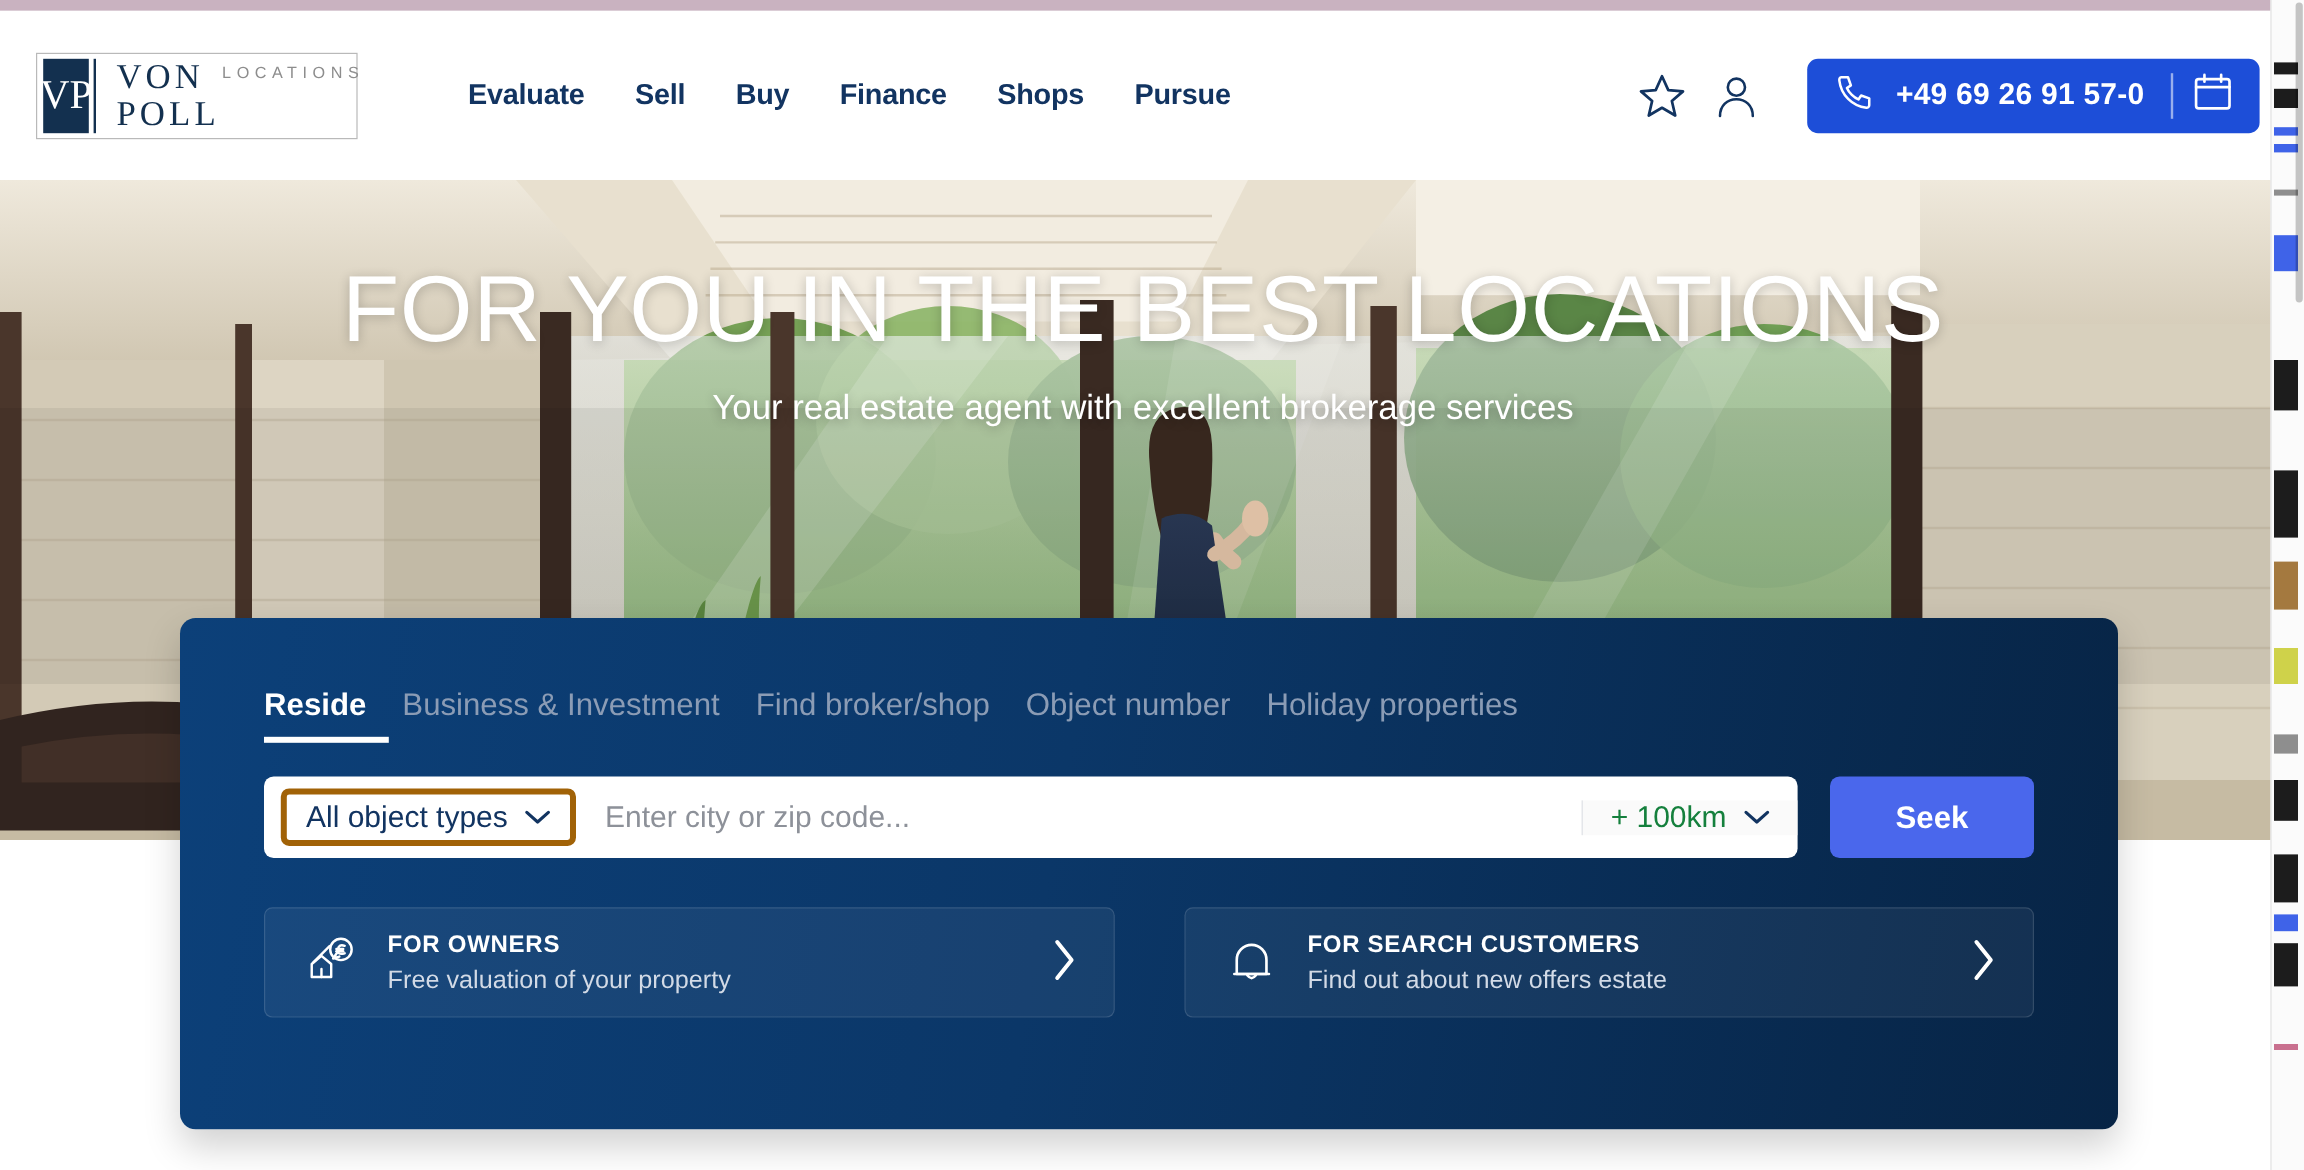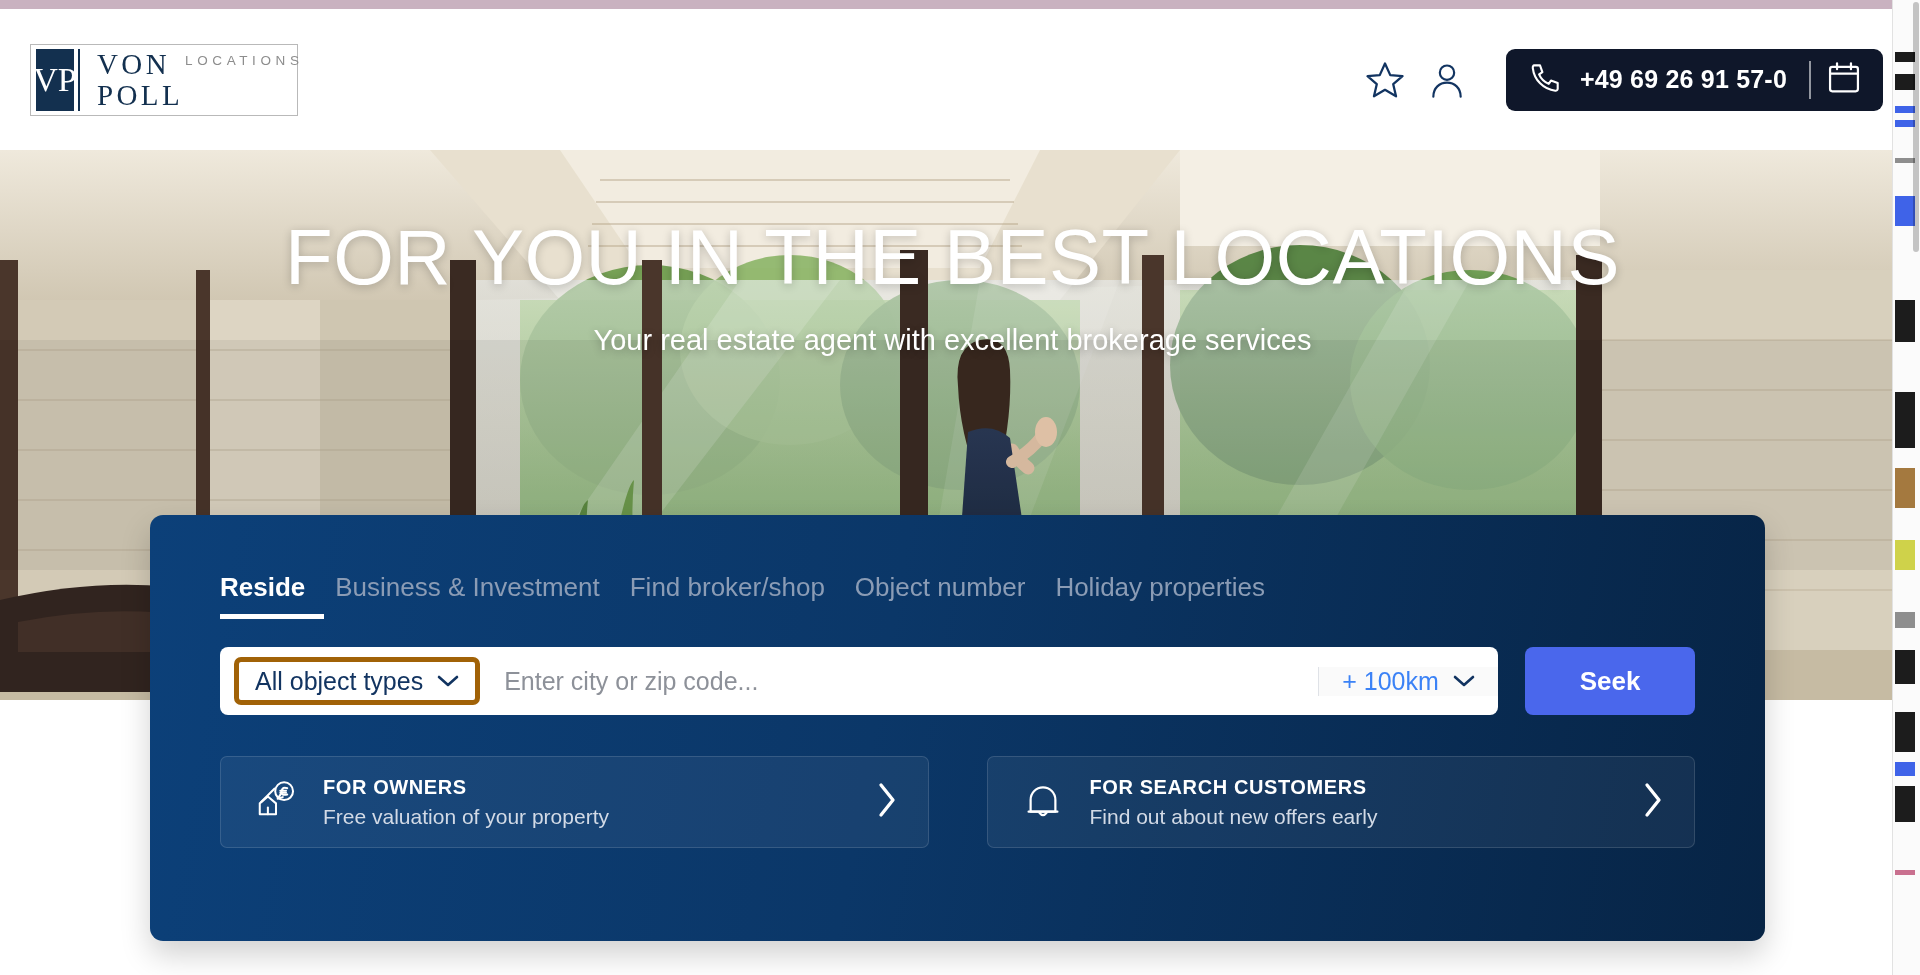--- a/index.html
+++ b/index.html
@@ -113,21 +113,21 @@
   .icon-btn {
     width: 62px; height: 62px;
     display: flex; align-items: center; justify-content: center;
     cursor: pointer;
   }
   .icon-btn svg { display: block; }
 
   .phone-btn {
     margin-left: 28px;
     height: 62px;
-    background: #0f172a;
+    background: #1d4ed8;
     border-radius: 9px;
     display: flex; align-items: center;
     padding: 0 6px 0 22px;
     cursor: pointer;
   }
   .phone-num {
     color: #ffffff; font-size: 25px; font-weight: bold;
     letter-spacing: 0.2px;
     margin-left: 16px; margin-right: 22px;
     white-space: nowrap;
@@ -251,21 +251,21 @@
 
   .radius-select {
     width: 180px;
     border-left: 1px solid #dfe2e7;
     background: #fafafa;
     display: flex; align-items: center; justify-content: center;
     gap: 14px;
     cursor: pointer;
     flex: none;
   }
-  .radius-label { font-size: 25px; color: #3b82f6; white-space: nowrap; }
+  .radius-label { font-size: 25px; color: #15803d; white-space: nowrap; }
 
   .seek-btn {
     margin-left: 27px;
     width: 170px;
     background: #4a67ec;
     border-radius: 8px;
     display: flex; align-items: center; justify-content: center;
     color: #ffffff; font-size: 26px; font-weight: bold;
     cursor: pointer;
     flex: none;
@@ -306,20 +306,28 @@
 
     <div class="logo-box">
       <div class="logo-sq">VP</div>
       <div class="logo-divider"></div>
       <div class="logo-text">
         <div class="logo-name">VON POLL</div>
         <div class="logo-sub">LOCATIONS</div>
       </div>
     </div>
 
+    <nav class="nav">
+      <div class="nav-item">Evaluate</div>
+      <div class="nav-item">Sell</div>
+      <div class="nav-item">Buy</div>
+      <div class="nav-item">Finance</div>
+      <div class="nav-item">Shops</div>
+      <div class="nav-item">Pursue</div>
+    </nav>
 
     <div class="header-right">
 
       <div class="icon-btn">
         <span>
           <svg width="42" height="42" viewBox="0 0 24 24" fill="none" stroke="#123461" stroke-width="1.3" stroke-linejoin="round">
             <polygon points="12,2.6 15,9.2 22,9.8 16.7,14.4 18.3,21.3 12,17.6 5.7,21.3 7.3,14.4 2,9.8 9,9.2"></polygon>
           </svg>
         </span>
       </div>
@@ -554,21 +562,21 @@
       <div class="card">
         <span class="card-icon">
           <svg width="44" height="44" viewBox="0 0 32 32" fill="none" stroke="#ffffff" stroke-width="1.6" stroke-linecap="round" stroke-linejoin="round">
             <path d="M7 23 L7 14.5 C7 9.4 11 5.4 16 5.4 C21 5.4 25 9.4 25 14.5 L25 23 Z"></path>
             <line x1="5.5" y1="23" x2="26.5" y2="23"></line>
             <path d="M13.4 23.8 q2.6 3.4 5.2 0"></path>
           </svg>
         </span>
         <span class="card-text">
           <span class="card-title">FOR SEARCH CUSTOMERS</span>
-          <span class="card-sub">Find out about new offers early</span>
+          <span class="card-sub">Find out about new offers estate</span>
         </span>
         <span class="card-chevron">
           <svg width="22" height="36" viewBox="0 0 14 24" fill="none" stroke="#ffffff" stroke-width="2.2" stroke-linecap="round" stroke-linejoin="round">
             <polyline points="3,2 11,12 3,22"></polyline>
           </svg>
         </span>
       </div>
 
     </div>
   </div>

